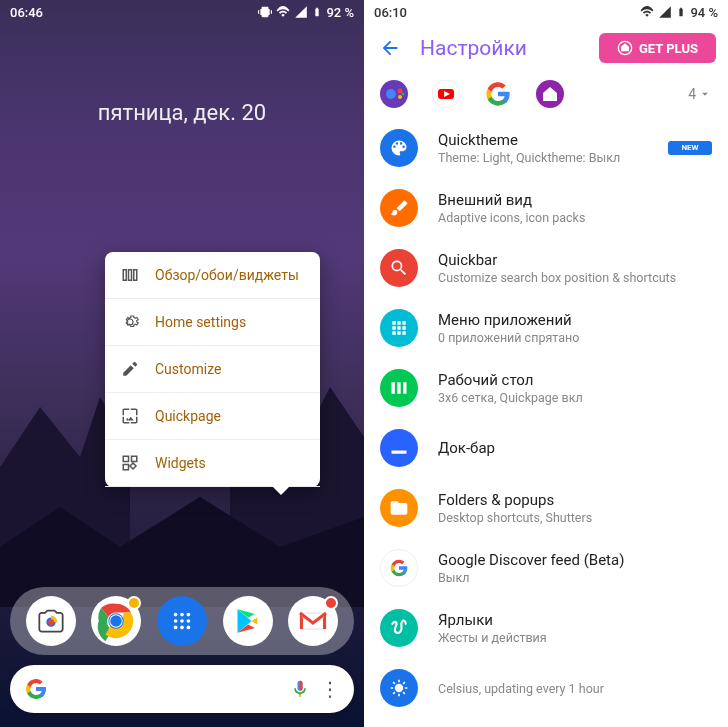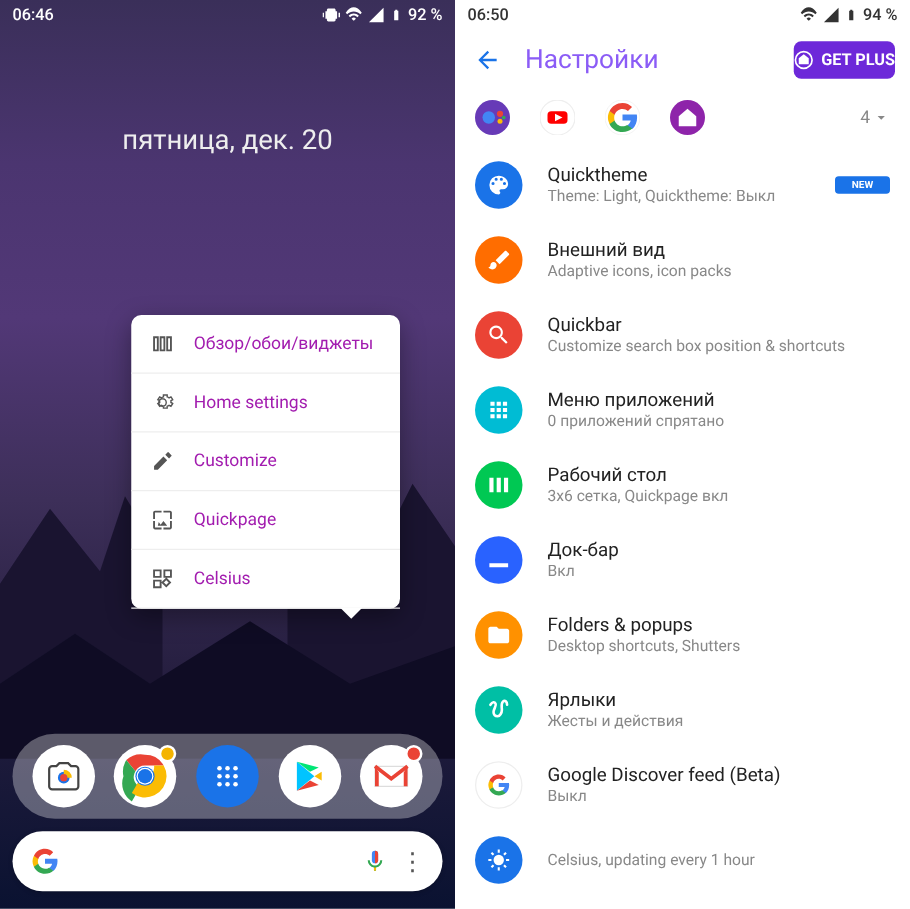--- a/index.html
+++ b/index.html
@@ -9,21 +9,21 @@
   .left { background: linear-gradient(180deg, #3a2f59 0%, #4b3570 18%, #523877 35%, #3d2f59 55%, #251e3f 75%, #0a1231 100%); color: #fff; }
   .mountains { position: absolute; left: 0; right: 0; bottom: 120px; height: 320px; pointer-events:none; }
   .mountains svg { width: 100%; height: 100%; }
   .statusbar { position: absolute; top: 0; left: 0; right: 0; height: 24px; display: flex; justify-content: space-between; align-items: center; padding: 4px 10px; font-size: 13px; font-weight: 500; }
   .statusbar .right { display: flex; align-items: center; gap: 4px; }
   .statusbar svg { fill: currentColor; }
   .left .statusbar { color: #fff; }
   .right-phone .statusbar { color: #333; }
   .date-widget { position: absolute; top: 100px; width: 100%; text-align: center; font-size: 22px; font-weight: 400; color: #eee; }
   
-  .ctx-popup { position: absolute; top: 252px; left: 105px; width: 215px; background: #fff; border-radius: 8px; box-shadow: 0 6px 20px rgba(0,0,0,.35); color: #a21caf; font-size: 14px; }
+  .ctx-popup { position: absolute; top: 252px; left: 105px; width: 215px; background: #fff; border-radius: 8px; box-shadow: 0 6px 20px rgba(0,0,0,.35); color: #a16207; font-size: 14px; }
   .ctx-item { display: flex; align-items: center; gap: 16px; padding: 14px 16px; border-bottom: 1px solid #eee; cursor: pointer; }
   .ctx-item:last-child { border-bottom: none; }
   .ctx-item svg { width: 18px; height: 18px; fill: #555; flex: 0 0 18px; }
   .ctx-tail { position: absolute; bottom: -8px; right: 30px; width: 0; height: 0; border-left: 9px solid transparent; border-right: 9px solid transparent; border-top: 9px solid #fff; }
   
   .dock-tray { position: absolute; bottom: 72px; left: 10px; right: 10px; height: 68px; background: rgba(255,255,255,.32); border-radius: 34px; display: flex; justify-content: space-around; align-items: center; padding: 0 8px; }
   .dock-icon { width: 50px; height: 50px; border-radius: 50%; display: flex; align-items: center; justify-content: center; position: relative; cursor:pointer; }
   .dock-badge { position: absolute; top: 0; right: 0; width: 14px; height: 14px; border-radius: 50%; background: #f4b400; border: 2px solid #fff; }
   .dock-badge.red { background: #ea4335; }
   
@@ -31,21 +31,21 @@
   .g-logo { width: 24px; height: 24px; margin-right: 10px; }
   .search-input { flex: 1; border: none; outline: none; font-size: 16px; background: transparent; }
   .mic-icon { width: 20px; height: 20px; margin-right: 10px; }
   .more-dots { color: #555; font-size: 20px; }
   
   .right-phone { background: #fff; color: #222; }
   .appbar { position: absolute; top: 24px; left: 0; right: 0; height: 48px; display: flex; align-items: center; padding: 0 12px; }
   .appbar .back { width: 28px; height: 28px; display: flex; align-items: center; justify-content: center; cursor:pointer; }
   .appbar .back svg { fill: #1a73e8; width: 22px; height: 22px; }
   .appbar .title { font-size: 21px; color: #8b5cf6; margin-left: 16px; font-weight: 400; }
-  .getplus { margin-left: auto; background: #6d28d9; color: #fff; border-radius: 6px; padding: 7px 0; display: flex; align-items: center; gap: 6px; font-size: 13px; font-weight: 700; cursor:pointer; }
+  .getplus { margin-left: auto; background: #ec4899; color: #fff; border-radius: 6px; padding: 7px 18px; display: flex; align-items: center; gap: 6px; font-size: 13px; font-weight: 700; cursor:pointer; }
   .getplus svg { width: 16px; height: 16px; fill: #fff; }
   .quick-row { position: absolute; top: 80px; left: 0; right: 0; display: flex; align-items: center; padding: 0 16px; gap: 24px; }
   .quick-row .qicon { width: 28px; height: 28px; border-radius: 50%; display: flex; align-items: center; justify-content: center; cursor:pointer; }
   .quick-row .spacer { flex: 1; }
   .quick-row .count { color: #888; font-size: 14px; display:flex; align-items:center; gap:2px; }
   .settings-list { position: absolute; top: 118px; left: 0; right: 0; bottom: 0; overflow: hidden; }
   .srow { display: flex; align-items: center; padding: 11px 16px; gap: 20px; cursor:pointer; }
   .srow .sicon { width: 38px; height: 38px; border-radius: 50%; flex: 0 0 38px; display: flex; align-items: center; justify-content: center; }
   .srow .sicon svg { width: 20px; height: 20px; fill: #fff; }
   .srow .texts { flex: 1; min-width: 0; }
@@ -106,21 +106,21 @@
     <div class="ctx-item">
       <svg viewBox="0 0 24 24">
           <path d="M4 4h7V2H4c-1 0-2 1-2 2v7h2V4zm16 0v7h2V4c0-1-1-2-2-2h-7v2h7zM4 20v-7H2v7c0 1 1 2 2 2h7v-2H4zm16 0h-7v2h7c1 0 2-1 2-2v-7h-2v7zM8 14l2 3 3-4 4 5H7l1-4z"></path>
         </svg>
       <span>Quickpage</span>
     </div>
     <div class="ctx-item">
       <svg viewBox="0 0 24 24">
           <path d="M3 3h7v7H3zM14 3h7v7h-7zM3 14h7v7H3zM16 12l4 4-4 4-4-4z" fill="none" stroke="#555" stroke-width="2"></path>
         </svg>
-      <span>Celsius</span>
+      <span>Widgets</span>
     </div>
     <div class="ctx-tail"></div>
   </div>
 
   <div class="dock-tray">
     <div class="dock-icon" style="background:#fff">
       <svg width="28" height="28" viewBox="0 0 24 24">
           <circle cx="12" cy="13" r="4" fill="#1a73e8"></circle>
           <path d="M20 5h-3l-2-2H9L7 5H4c-1 0-2 1-2 2v12c0 1 1 2 2 2h16c1 0 2-1 2-2V7c0-1-1-2-2-2z" fill="none" stroke="#444" stroke-width="1.5"></path>
           <circle cx="12" cy="13" r="2.5" fill="#ea4335"></circle>
@@ -184,21 +184,21 @@
         <path d="M12 14a3 3 0 003-3V5a3 3 0 00-3-3v12z" fill="#ea4335"></path>
         <path d="M17 11a5 5 0 01-10 0H5a7 7 0 006 6.9V21h2v-3.1A7 7 0 0019 11h-2z" fill="#34a853"></path>
         <rect x="11" y="18" width="2" height="3" fill="#fbbc04"></rect>
       </svg>
     <span class="more-dots">⋮</span>
   </div>
 </div>
 
 <div class="phone right-phone">
   <div class="statusbar">
-    <span>06:50</span>
+    <span>06:10</span>
     <span class="right">
       <svg width="14" height="14" viewBox="0 0 24 24">
           <path d="M1 9l2 2c5-5 13-5 18 0l2-2C16-1 8-1 1 9zm8 8l3 3 3-3c-2-2-4-2-6 0zm-4-4l2 2c3-3 7-3 10 0l2-2c-4-4-10-4-14 0z"></path>
         </svg>
       <svg width="14" height="14" viewBox="0 0 24 24">
           <path d="M2 22h20V2L2 22z"></path>
         </svg>
       <svg width="10" height="14" viewBox="0 0 24 24">
           <path d="M15 4h-1V2h-4v2H9c-1 0-1 0-1 1v16c0 1 0 1 1 1h6c1 0 1 0 1-1V5c0-1 0-1-1-1z"></path>
         </svg>
@@ -321,60 +321,59 @@
         </div>
       </div>
       <div class="srow">
         <div class="sicon" style="background:#2962ff">
           <svg viewBox="0 0 24 24">
             <path d="M3 15h18v4H3z M5 17h2v2H5z M9 17h2v2H9z M13 17h2v2h-2z"></path>
           </svg>
         </div>
         <div class="texts">
           <div class="title">Док-бар</div>
-          <div class="sub">Вкл</div>
         </div>
       </div>
       <div class="srow">
         <div class="sicon" style="background:#ff9100">
           <svg viewBox="0 0 24 24">
             <path d="M10 4H4c-1 0-2 1-2 2v12c0 1 1 2 2 2h16c1 0 2-1 2-2V8c0-1-1-2-2-2h-8l-2-2z"></path>
           </svg>
         </div>
         <div class="texts">
           <div class="title">Folders &amp; popups</div>
           <div class="sub">Desktop shortcuts, Shutters</div>
-        </div>
-      </div>
-      <div class="srow">
-        <div class="sicon" style="background:#00bfa5">
-          <svg viewBox="0 0 24 24">
-            <path d="M4 7c2-3 4-3 5-1s-2 5-2 8 2 4 4 4 4-3 4-6-1-6 1-8 4 0 4 3" fill="none" stroke="#fff" stroke-width="2.5" stroke-linecap="round"></path>
-          </svg>
-        </div>
-        <div class="texts">
-          <div class="title">Ярлыки</div>
-          <div class="sub">Жесты и действия</div>
         </div>
       </div>
       <div class="srow">
         <div class="sicon" style="background:#fff;border:1px solid #eee">
           <svg viewBox="0 0 48 48" width="28" height="28">
             <path d="M44 24c0-1.4-.1-2.7-.4-4H24v8h11.3c-.5 2.6-2 4.8-4.2 6.3v5h6.8C41.8 35.5 44 30.2 44 24z" fill="#4285f4"></path>
             <path d="M24 44c5.4 0 10-1.8 13.3-4.8l-6.8-5c-1.8 1.2-4 1.9-6.5 1.9-5 0-9.3-3.4-10.8-8H6.3v5.1C9.6 39.8 16.3 44 24 44z" fill="#34a853"></path>
             <path d="M13.2 28.1c-.4-1.2-.6-2.5-.6-3.9s.2-2.7.6-3.9v-5.1H6.3C4.8 18.1 4 21 4 24s.8 5.9 2.3 8.8l6.9-4.7z" fill="#fbbc04"></path>
             <path d="M24 12.2c2.9 0 5.5 1 7.5 3l5.6-5.6C33.9 6.2 29.4 4 24 4 16.3 4 9.6 8.2 6.3 15.2l6.9 5.1c1.5-4.6 5.8-8.1 10.8-8.1z" fill="#ea4335"></path>
           </svg>
         </div>
         <div class="texts">
           <div class="title">Google Discover feed (Beta)</div>
           <div class="sub">Выкл</div>
         </div>
       </div>
       <div class="srow">
+        <div class="sicon" style="background:#00bfa5">
+          <svg viewBox="0 0 24 24">
+            <path d="M4 7c2-3 4-3 5-1s-2 5-2 8 2 4 4 4 4-3 4-6-1-6 1-8 4 0 4 3" fill="none" stroke="#fff" stroke-width="2.5" stroke-linecap="round"></path>
+          </svg>
+        </div>
+        <div class="texts">
+          <div class="title">Ярлыки</div>
+          <div class="sub">Жесты и действия</div>
+        </div>
+      </div>
+      <div class="srow">
         <div class="sicon" style="background:#1a73e8">
           <svg viewBox="0 0 24 24">
             <circle cx="12" cy="12" r="5"></circle>
             <path d="M12 2v3M12 19v3M2 12h3M19 12h3M5 5l2 2M17 17l2 2M5 19l2-2M17 7l2-2" stroke="#fff" stroke-width="2"></path>
           </svg>
         </div>
         <div class="texts">
           <div class="sub">Celsius, updating every 1 hour</div>
         </div>
       </div>

